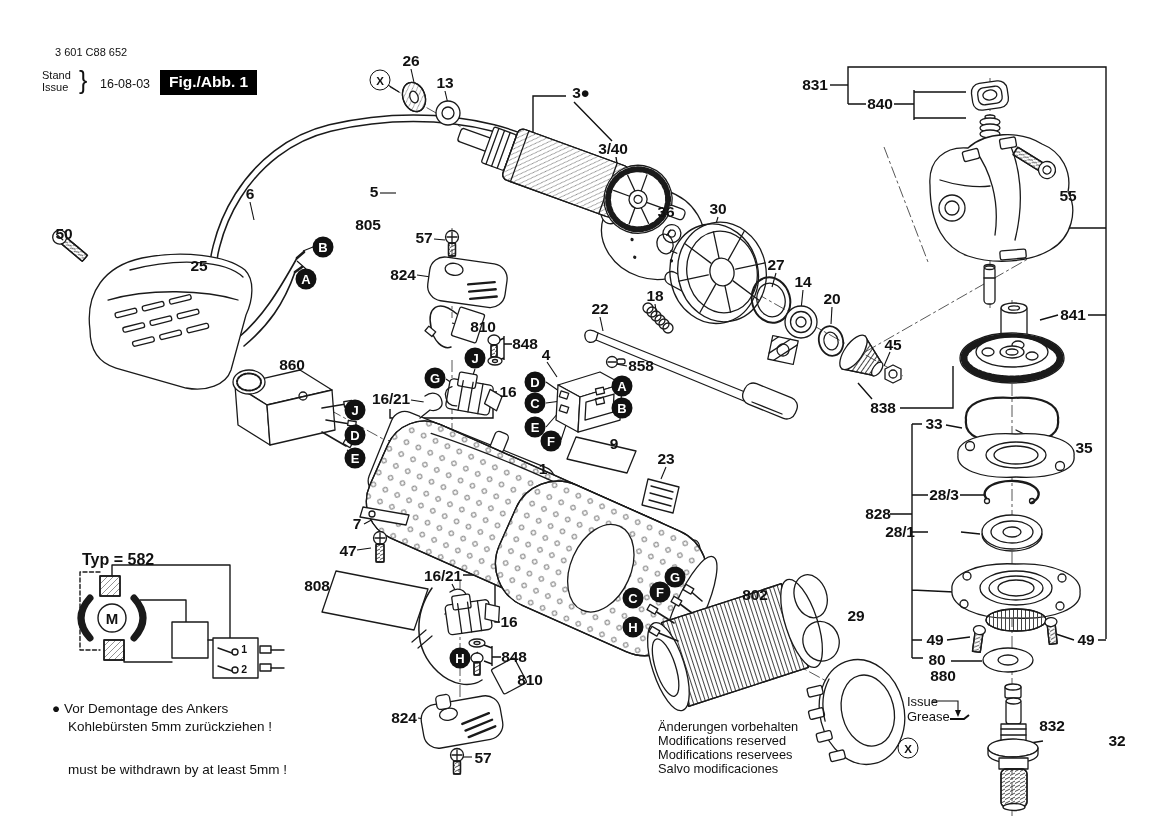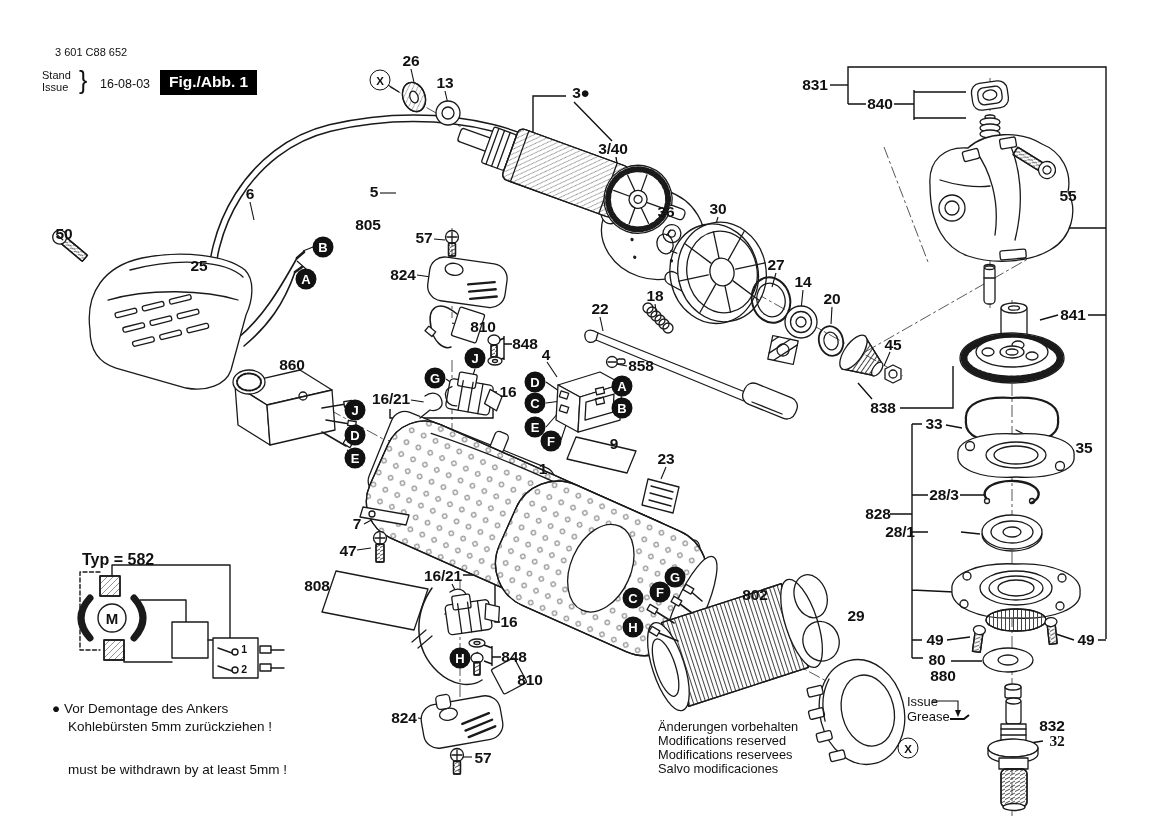--- a/index.html
+++ b/index.html
@@ -608,21 +608,21 @@
       <div class="part-label" style="left: 934px; top: 424px;">33</div>
       <div class="part-label" style="left: 1084px; top: 448px;">35</div>
       <div class="part-label" style="left: 944px; top: 495px;">28/3</div>
       <div class="part-label" style="left: 878px; top: 514px;">828</div>
       <div class="part-label" style="left: 900px; top: 532px; text-align: center;">28/1</div>
       <div class="part-label" style="left: 935px; top: 640px;">49</div>
       <div class="part-label" style="left: 1086px; top: 640px;">49</div>
       <div class="part-label" style="left: 937px; top: 660px;">80</div>
       <div class="part-label" style="left: 943px; top: 676px;">880</div>
       <div class="part-label" style="left: 1052px; top: 726px;">832</div>
-      <div class="part-label" style="left: 1057px; top: 741px; font-family: Liberation Serif, serif;">32</div>
+      <div class="part-label" style="left: 1117px; top: 741px;">32</div>
       <div class="part-label" style="left: 856px; top: 616px;">29</div>
       <div class="part-label" style="left: 755px; top: 595px;">802</div>
       <div class="part-label" style="left: 374px; top: 192px;">5</div>
       <div class="part-label" style="left: 368px; top: 207px; margin-top: 18px;">805</div>
       <div class="part-label" style="left: 250px; top: 194px;">6</div>
       <div class="part-label" style="left: 424px; top: 238px;">57</div>
       <div class="part-label" style="left: 403px; top: 275px;">824</div>
       <div class="part-label" style="left: 483px; top: 327px;">810</div>
       <div class="part-label" style="left: 525px; top: 344px;">848</div>
       <div class="part-label" style="left: 391px; top: 399px;">16/21</div>

